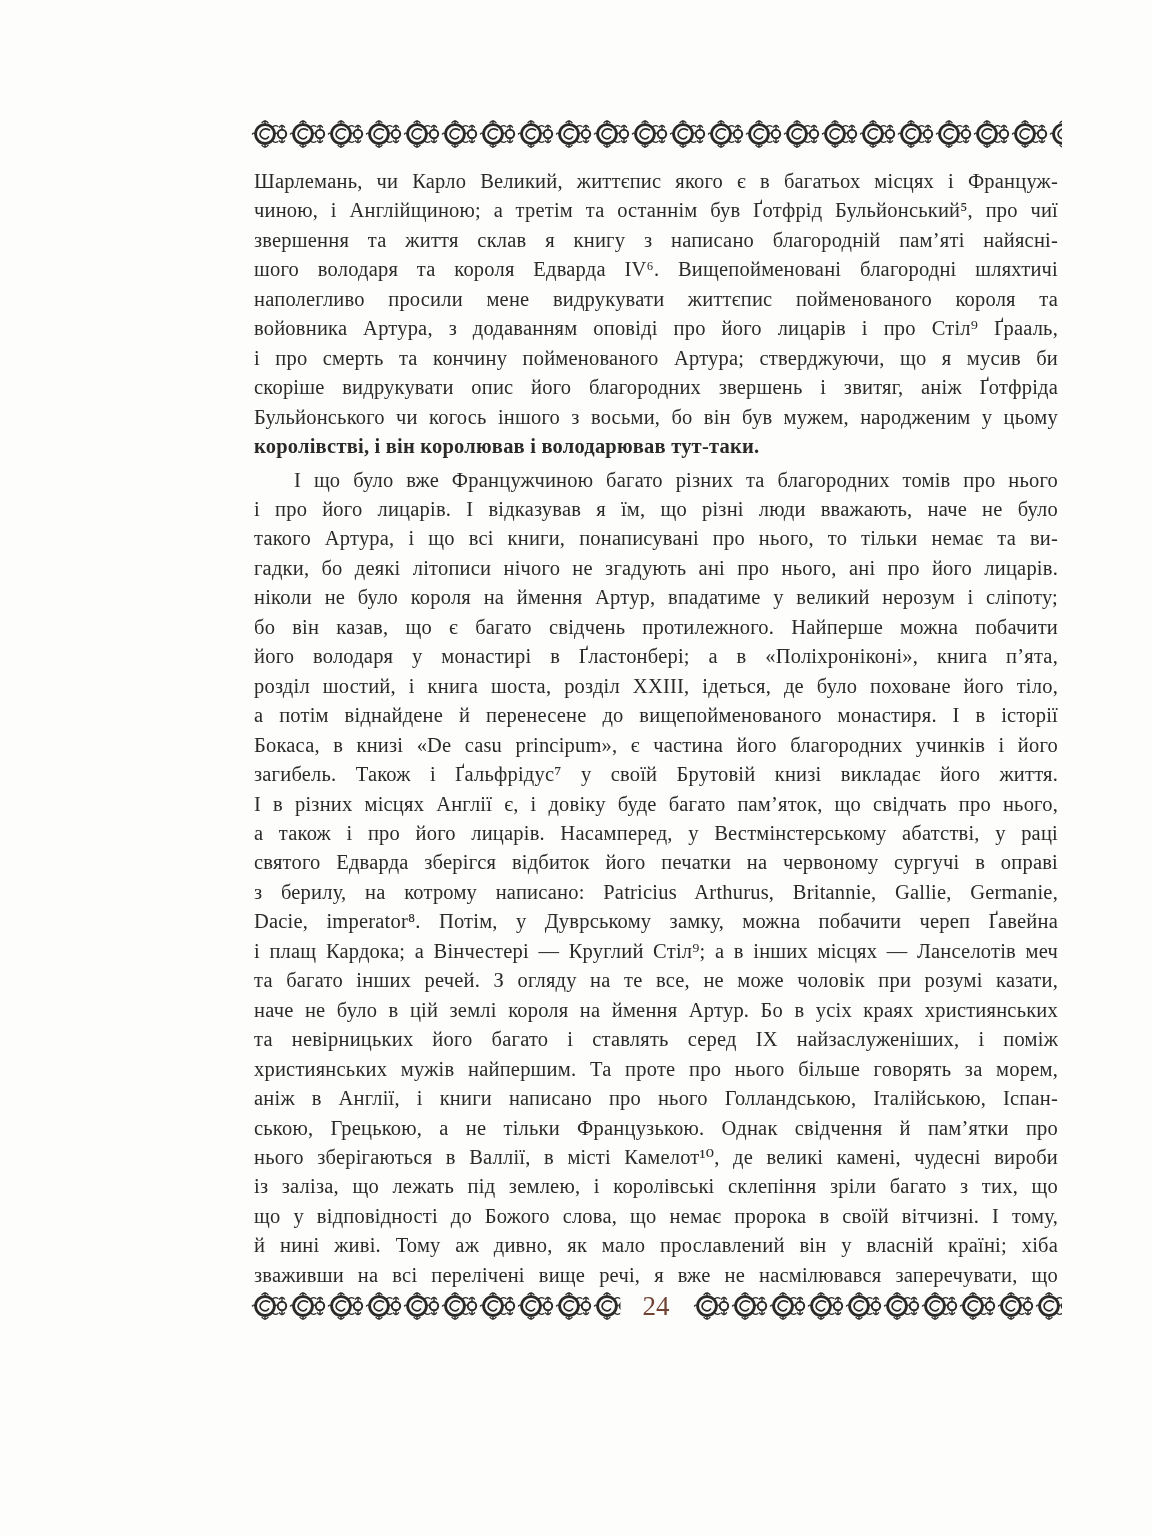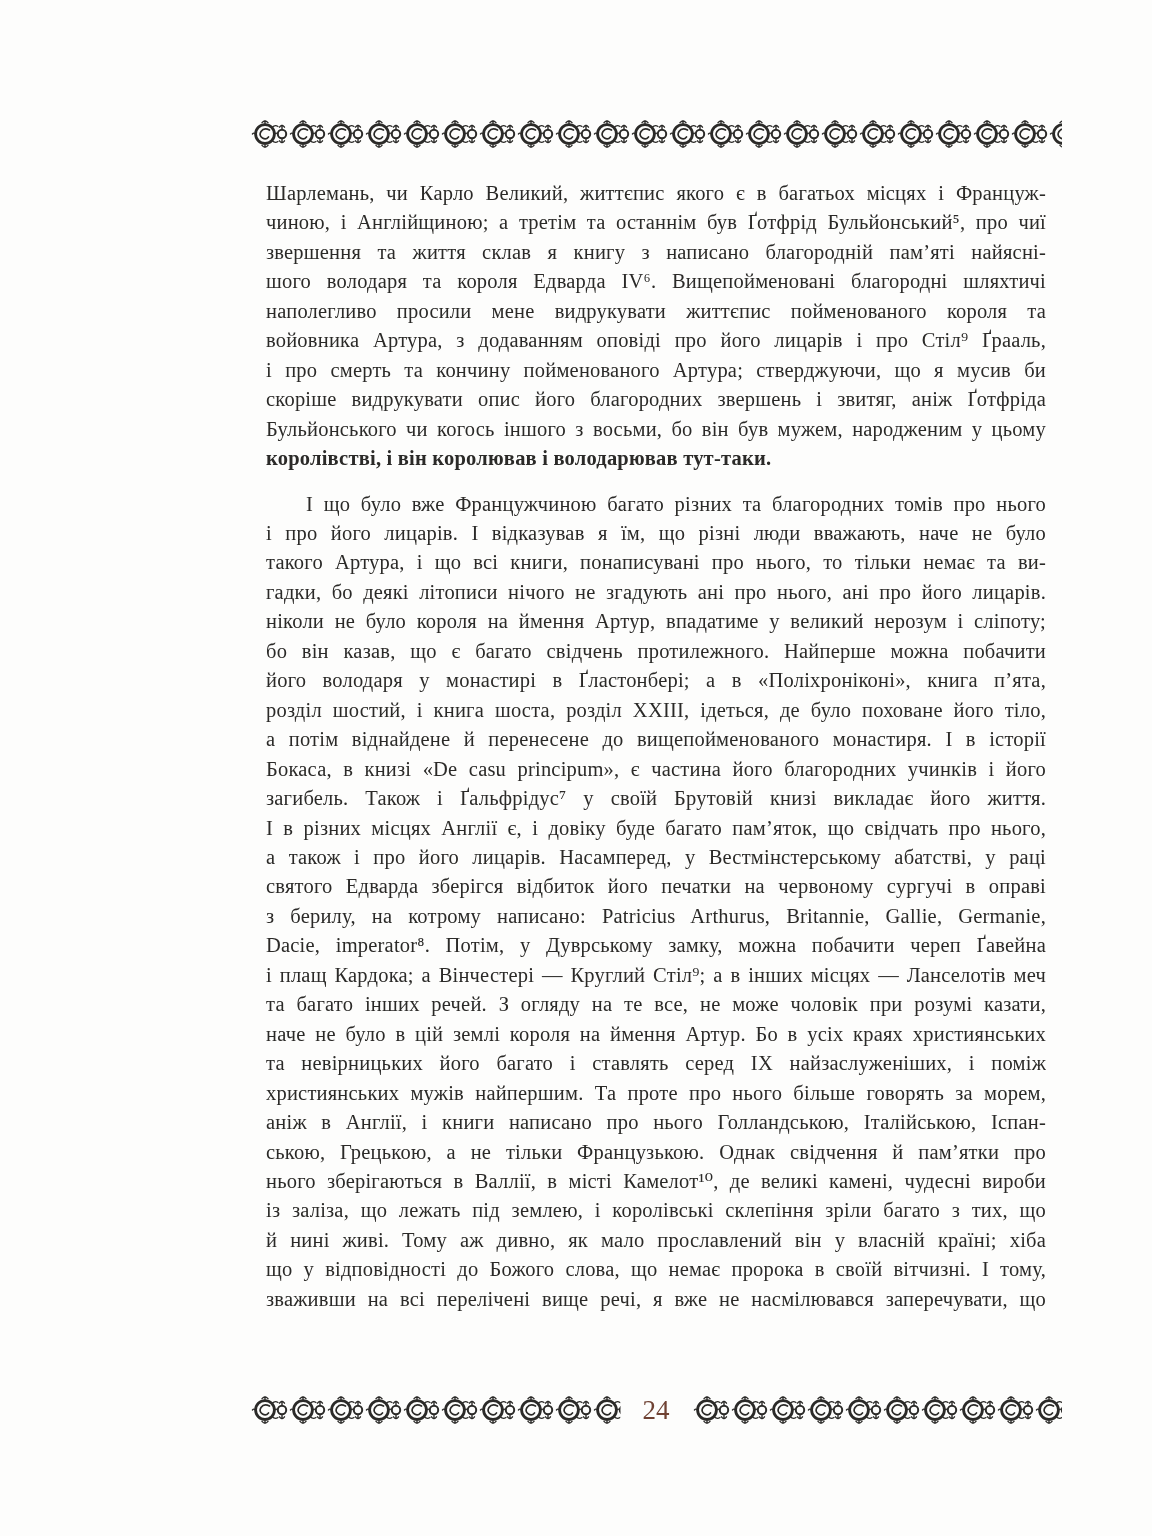--- a/index.html
+++ b/index.html
@@ -27,35 +27,35 @@
     width: 812px; height: 32px;
     color: var(--orn);
   }
   .ornament-top svg, .strip svg { display: block; width: 100%; height: 100%; }
 
   .textblock {
     position: absolute;
     left: 250px; top: 163px;
     width: 812px;
   }
-  .paragraph { margin: 16px; }
+  .paragraph { margin: 4px; }
   .line {
     font-size: 20.5px;
     line-height: 29.45px;
     text-align: justify;
     text-align-last: justify;
     letter-spacing: 0.01em;
     white-space: normal;
   }
   .line.para-end { text-align-last: left; font-weight: bold; }
   .line.indent { text-indent: 40px; }
 
   .footer {
     position: absolute;
-    left: 250px; top: 1392px;
+    left: 250px; top: 1288px;
     width: 812px; height: 36px;
     display: flex;
     align-items: center;
   }
   .strip {
     flex: 1 1 0;
     height: 32px;
     color: var(--orn);
   }
   .pagenum {
@@ -126,22 +126,22 @@
         <div class="line">Dacie, imperator⁸. Потім, у Дуврському замку, можна побачити череп Ґавейна</div>
         <div class="line">і плащ Кардока; а Вінчестері — Круглий Стіл⁹; а в інших місцях — Ланселотів меч</div>
         <div class="line">та багато інших речей. З огляду на те все, не може чоловік при розумі казати,</div>
         <div class="line">наче не було в цій землі короля на ймення Артур. Бо в усіх краях християнських</div>
         <div class="line">та невірницьких його багато і ставлять серед IX найзаслуженіших, і поміж</div>
         <div class="line">християнських мужів найпершим. Та проте про нього більше говорять за морем,</div>
         <div class="line">аніж в Англії, і книги написано про нього Голландською, Італійською, Іспан-</div>
         <div class="line">ською, Грецькою, а не тільки Французькою. Однак свідчення й пам’ятки про</div>
         <div class="line">нього зберігаються в Валлії, в місті Камелот¹⁰, де великі камені, чудесні вироби</div>
         <div class="line">із заліза, що лежать під землею, і королівські склепіння зріли багато з тих, що</div>
+        <div class="line">що у відповідності до Божого слова, що немає пророка в своїй вітчизні. І тому,</div>
         <div class="line">й нині живі. Тому аж дивно, як мало прославлений він у власній країні; хіба</div>
-        <div class="line">що у відповідності до Божого слова, що немає пророка в своїй вітчизні. І тому,</div>
         <div class="line">зваживши на всі перелічені вище речі, я вже не насмілювався заперечувати, що</div>
       </div>
   </div>
 
   <div class="footer">
     <div class="strip">
       <svg>
           <rect width="100%" height="100%" fill="url(#orn)"></rect>
         </svg>
     </div>

